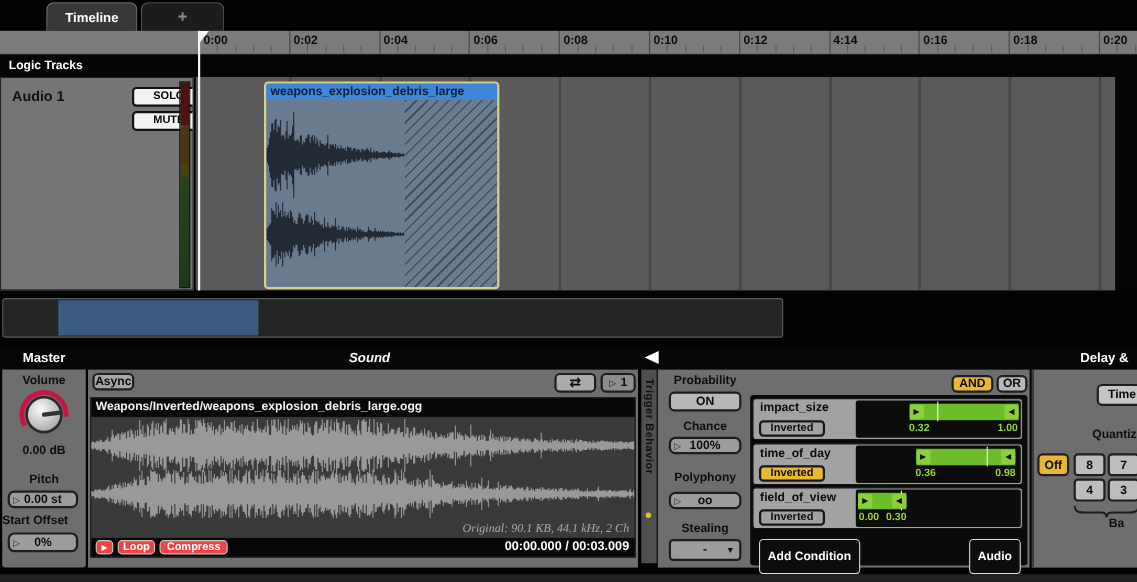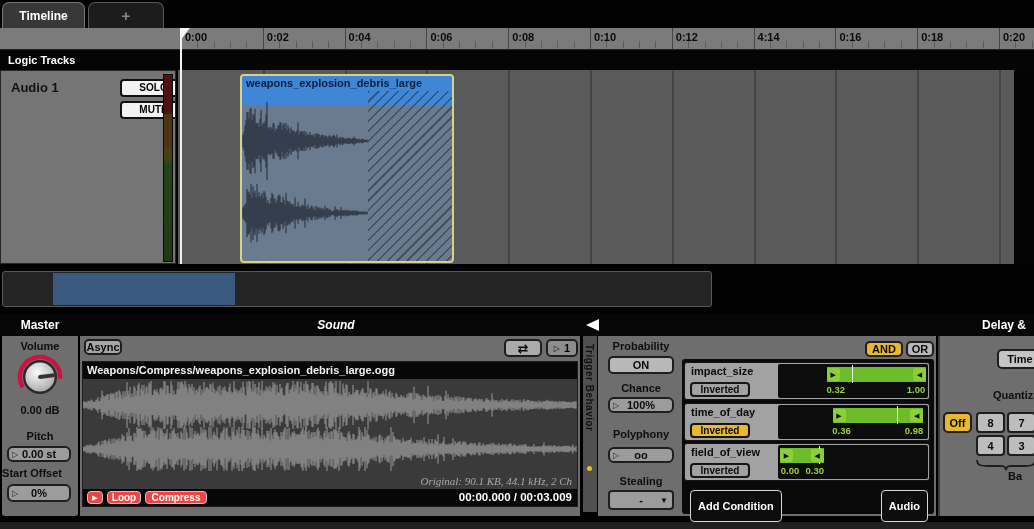--- a/index.html
+++ b/index.html
@@ -3,21 +3,21 @@
 <meta charset="utf-8">
 <style>
   * { margin:0; padding:0; box-sizing:border-box; }
   html,body { background:#000; }
   body { font-family:"Liberation Sans","DejaVu Sans",sans-serif; }
   #app { position:relative; width:1034px; height:529px; background:#020202; overflow:hidden; }
   .abs { position:absolute; }
 
   
   .tab { position:absolute; top:2px; height:26px; border-radius:7px 7px 0 0; text-align:center;
-         line-height:26px; font-size:12px; font-weight:bold; }
+         line-height:26px; font-size:12px; font-weight:bold;margin-left:40px; }
   .tab-active { left:2px; width:83px; background:#383838; border:1px solid #777; border-bottom:none; color:#fff; }
   .tab-plus { left:88px; width:76px; background:#1c1c1c; border:1px solid #5a5a5a; border-bottom:none; color:#8a8a8a; font-size:15px; }
 
   
   #ruler { position:absolute; left:0; top:28px; width:1034px; height:22px; background:#7b7b7b; border-bottom:1px solid #222; overflow:hidden; }
   .ruler-label { position:absolute; top:3px; font-size:11px; font-weight:bold; color:#0a0a0a; }
   .ruler-major { position:absolute; top:0; width:1px; height:22px; background:#474747; }
   .ruler-minor { position:absolute; bottom:1px; width:1px; height:7px; background:#5d5d5d; }
   #playhead-flag { position:absolute; left:180px; top:28px; width:10px; height:13px; background:#f5f5f5;
                    clip-path:polygon(0 0,100% 0,0 100%); z-index:9; }
@@ -33,21 +33,21 @@
             border-radius:4px; font-size:10px; font-weight:bold; color:#000; text-align:center; line-height:14px; }
   #meter { position:absolute; left:162px; top:3px; width:10px; height:188px; border:1px solid #0a0a0a;
            background:linear-gradient(#4d1313 0%,#4d1313 21%,#4d3413 21%,#4d3413 40%,#45430f 40%,#45430f 46%,#25441a 46%,#1e3a15 100%); }
   #track-lane { position:absolute; left:178px; top:0; width:836px; height:194px; background:#5a5a5a; overflow:hidden; }
   .grid-line { position:absolute; top:0; width:2px; height:194px; background:#454545; }
   #right-strip { position:absolute; left:1014px; top:0; width:20px; height:194px; background:#040404; }
 
   
   #clip { position:absolute; left:62px; top:4px; width:214px; height:189px; border:2px solid #d6d28c; border-radius:4px;
           background:#6b7b8f; overflow:hidden; z-index:3; }
-  #clip-title { height:29px; background:#3f86d6; color:#0c1f3d; font-size:11px; font-weight:bold; line-height:15px; padding-left:4px;
+  #clip-title { height:15px; background:#3f86d6; color:#0c1f3d; font-size:11px; font-weight:bold; line-height:15px; padding-left:4px;
                 white-space:nowrap; overflow:hidden; }
   #clip-hatch { position:absolute; left:126px; top:15px; right:0; bottom:0;
                 background:repeating-linear-gradient(135deg, rgba(22,28,38,0.45) 0 1.5px, transparent 1.5px 7px); }
 
   
   #overview { position:absolute; left:2px; top:271px; width:710px; height:36px; background:#242424; border:1px solid #5a5a5a; border-radius:3px; }
   #overview-viewport { position:absolute; left:50px; top:1px; width:182px; height:32px; background:#3b5a80; }
 
   
   #bp-header { position:absolute; left:0; top:314px; width:1034px; height:22px; background:#060606; color:#fff; }
@@ -259,21 +259,21 @@
     <div class="push-btn" style="left:4px; top:3px; width:38px; height:16px; background:#a6a6a6;">Async</div>
     <div class="push-btn" style="left:424px; top:3px; width:38px; height:18px; background:#ababab; font-size:13px;">
       <span>⇄</span>
     </div>
     <div class="push-btn" style="left:466px; top:3px; width:32px; height:18px; background:#8e8e8e;">
       <span style="font-size:8px; margin-right:4px;">▷</span>
       <span>1</span>
     </div>
 
     <div id="wave-box">
-      <div id="wave-title">Weapons/Compress/weapons_explosion_debris_large.ogg</div>
+      <div id="wave-title">Weapons/Inverted/weapons_explosion_debris_large.ogg</div>
       <svg id="sound-wave" class="abs" style="left:0; top:17px;" width="494" height="95" viewBox="0 0 494 95">
           <path d="M0,23.4V28.6M1,22.3V29.7M2,22.7V29.3M3,23.6V28.4M4,23.1V28.9M5,21.7V30.3M6,21.9V30.1M7,22.6V29.4M8,20.5V31.5M9,21.1V30.9M10,22.7V29.3M11,22.8V29.2M12,22.7V29.3M13,21.0V31.0M14,20.3V31.7M15,18.2V33.8M16,22.1V29.9M17,22.2V29.8M18,18.7V33.3M19,11.6V40.4M20,16.3V35.7M21,19.1V32.9M22,17.0V35.0M23,17.1V34.9M24,15.2V36.8M25,15.0V37.0M26,20.8V31.2M27,15.5V36.5M28,13.9V38.1M29,15.9V36.1M30,14.3V37.7M31,14.4V37.6M32,19.7V32.3M33,13.0V39.0M34,12.5V39.5M35,18.6V33.4M36,11.0V41.0M37,12.5V39.5M38,15.6V36.4M39,19.4V32.6M40,12.4V39.6M41,17.6V34.4M42,12.0V40.0M43,17.3V34.7M44,3.0V49.0M45,11.5V40.5M46,15.5V36.5M47,7.8V44.2M48,18.3V33.7M49,14.3V37.7M50,18.0V34.0M51,7.0V45.0M52,8.7V43.3M53,17.2V34.8M54,11.7V40.3M55,5.9V46.1M56,3.8V48.2M57,16.8V35.2M58,10.1V41.9M59,6.0V46.0M60,11.8V40.2M61,5.6V46.4M62,15.5V36.5M63,8.8V43.2M64,7.2V44.8M65,14.3V37.7M66,3.7V48.3M67,5.4V46.6M68,2.0V50.0M69,15.8V36.2M70,16.2V35.8M71,11.5V40.5M72,10.2V41.8M73,13.1V38.9M74,10.6V41.4M75,13.7V38.3M76,16.0V36.0M77,9.7V42.3M78,8.7V43.3M79,11.5V40.5M80,9.7V42.3M81,2.0V50.0M82,2.5V49.5M83,15.1V36.9M84,6.4V45.6M85,6.8V45.2M86,14.2V37.8M87,14.4V37.6M88,2.0V50.0M89,6.2V45.8M90,16.3V35.7M91,11.6V40.4M92,15.3V36.7M93,15.5V36.5M94,10.8V41.2M95,2.7V49.3M96,10.2V41.8M97,2.9V49.1M98,4.0V48.0M99,2.6V49.4M100,5.3V46.7M101,8.3V43.7M102,2.0V50.0M103,5.6V46.4M104,9.3V42.7M105,13.6V38.4M106,4.9V47.1M107,7.5V44.5M108,9.4V42.6M109,5.2V46.8M110,12.1V39.9M111,8.3V43.7M112,15.9V36.1M113,11.4V40.6M114,10.7V41.3M115,13.2V38.8M116,8.1V43.9M117,6.6V45.4M118,16.5V35.5M119,10.3V41.7M120,13.9V38.1M121,3.0V49.0M122,11.9V40.1M123,9.0V43.0M124,7.9V44.1M125,9.4V42.6M126,11.0V41.0M127,4.5V47.5M128,5.4V46.6M129,12.8V39.2M130,3.5V48.5M131,9.5V42.5M132,14.4V37.6M133,11.3V40.7M134,12.5V39.5M135,7.6V44.4M136,14.5V37.5M137,6.4V45.6M138,16.3V35.7M139,11.2V40.8M140,8.6V43.4M141,10.8V41.2M142,7.4V44.6M143,12.0V40.0M144,12.8V39.2M145,13.3V38.7M146,8.2V43.8M147,4.4V47.6M148,12.3V39.7M149,14.7V37.3M150,13.1V38.9M151,2.0V50.0M152,9.6V42.4M153,12.4V39.6M154,10.5V41.5M155,14.5V37.5M156,11.6V40.4M157,11.3V40.7M158,8.4V43.6M159,13.9V38.1M160,2.8V49.2M161,8.0V44.0M162,16.2V35.8M163,16.4V35.6M164,2.7V49.3M165,7.8V44.2M166,2.0V50.0M167,2.9V49.1M168,9.8V42.2M169,13.2V38.8M170,2.0V50.0M171,12.1V39.9M172,5.0V47.0M173,8.5V43.5M174,15.4V36.6M175,8.0V44.0M176,3.1V48.9M177,16.5V35.5M178,10.4V41.6M179,2.0V50.0M180,13.6V38.4M181,11.2V40.8M182,12.5V39.5M183,7.4V44.6M184,10.8V41.2M185,7.9V44.1M186,11.6V40.4M187,6.7V45.3M188,12.7V39.3M189,8.9V43.1M190,3.0V49.0M191,6.1V45.9M192,4.2V47.8M193,16.0V36.0M194,6.1V45.9M195,13.2V38.8M196,14.0V38.0M197,5.0V47.0M198,9.8V42.2M199,8.7V43.3M200,15.2V36.8M201,16.9V35.1M202,16.2V35.8M203,6.8V45.2M204,4.1V47.9M205,3.9V48.1M206,14.6V37.4M207,10.8V41.2M208,10.2V41.8M209,7.4V44.6M210,2.0V50.0M211,12.6V39.4M212,5.5V46.5M213,9.9V42.1M214,3.1V48.9M215,2.3V49.7M216,15.1V36.9M217,8.4V43.6M218,2.7V49.3M219,11.7V40.3M220,12.3V39.7M221,4.5V47.5M222,13.2V38.8M223,2.0V50.0M224,5.1V46.9M225,5.5V46.5M226,11.6V40.4M227,14.1V37.9M228,9.9V42.1M229,4.0V48.0M230,4.0V48.0M231,15.3V36.7M232,7.2V44.8M233,16.4V35.6M234,6.4V45.6M235,6.8V45.2M236,9.9V42.1M237,13.3V38.7M238,12.1V39.9M239,15.1V36.9M240,12.3V39.7M241,16.7V35.3M242,7.0V45.0M243,2.5V49.5M244,12.3V39.7M245,16.1V35.9M246,4.0V48.0M247,2.8V49.2M248,2.0V50.0M249,4.6V47.4M250,3.8V48.2M251,13.7V38.3M252,9.0V43.0M253,2.0V50.0M254,14.1V37.9M255,13.8V38.2M256,16.2V35.8M257,2.0V50.0M258,15.0V37.0M259,16.7V35.3M260,4.6V47.4M261,9.1V42.9M262,13.9V38.1M263,5.3V46.7M264,6.0V46.0M265,17.3V34.7M266,12.8V39.2M267,14.8V37.2M268,16.0V36.0M269,15.4V36.6M270,6.0V46.0M271,14.8V37.2M272,13.0V39.0M273,10.8V41.2M274,11.0V41.0M275,11.2V40.8M276,15.8V36.2M277,14.9V37.1M278,12.3V39.7M279,10.1V41.9M280,9.4V42.6M281,14.3V37.7M282,13.8V38.2M283,13.8V38.2M284,18.2V33.8M285,2.0V50.0M286,15.4V36.6M287,9.1V42.9M288,10.4V41.6M289,18.9V33.1M290,14.2V37.8M291,12.8V39.2M292,16.9V35.1M293,9.3V42.7M294,9.8V42.2M295,16.8V35.2M296,14.7V37.3M297,16.2V35.8M298,15.1V36.9M299,14.9V37.1M300,12.2V39.8M301,14.7V37.3M302,17.2V34.8M303,10.5V41.5M304,15.7V36.3M305,18.0V34.0M306,13.1V38.9M307,11.9V40.1M308,19.2V32.8M309,13.9V38.1M310,17.6V34.4M311,18.6V33.4M312,20.3V31.7M313,13.8V38.2M314,15.3V36.7M315,18.8V33.2M316,17.8V34.2M317,18.2V33.8M318,15.7V36.3M319,17.2V34.8M320,18.9V33.1M321,16.9V35.1M322,19.2V32.8M323,18.7V33.3M324,15.1V36.9M325,18.1V33.9M326,13.9V38.1M327,14.9V37.1M328,13.5V38.5M329,14.2V37.8M330,20.5V31.5M331,7.8V44.2M332,19.9V32.1M333,14.0V38.0M334,15.9V36.1M335,14.2V37.8M336,17.2V34.8M337,16.2V35.8M338,17.8V34.2M339,21.2V30.8M340,15.5V36.5M341,16.8V35.2M342,17.3V34.7M343,18.3V33.7M344,19.4V32.6M345,7.0V45.0M346,17.5V34.5M347,16.5V35.5M348,17.9V34.1M349,18.7V33.3M350,16.9V35.1M351,21.8V30.2M352,17.8V34.2M353,16.6V35.4M354,20.9V31.1M355,16.0V36.0M356,20.6V31.4M357,16.6V35.4M358,18.1V33.9M359,21.6V30.4M360,22.0V30.0M361,21.7V30.3M362,17.1V34.9M363,11.6V40.4M364,20.1V31.9M365,15.4V36.6M366,18.9V33.1M367,20.7V31.3M368,18.0V34.0M369,20.8V31.2M370,18.5V33.5M371,22.2V29.8M372,17.6V34.4M373,19.4V32.6M374,17.4V34.6M375,22.3V29.7M376,17.6V34.4M377,22.0V30.0M378,18.2V33.8M379,20.8V31.2M380,18.1V33.9M381,18.5V33.5M382,22.1V29.9M383,20.7V31.3M384,19.3V32.7M385,19.4V32.6M386,18.6V33.4M387,20.0V32.0M388,19.0V33.0M389,21.7V30.3M390,22.3V29.7M391,20.0V32.0M392,20.6V31.4M393,19.0V33.0M394,20.6V31.4M395,21.8V30.2M396,20.1V31.9M397,19.7V32.3M398,21.4V30.6M399,20.0V32.0M400,22.5V29.5M401,23.0V29.0M402,21.8V30.2M403,19.3V32.7M404,19.3V32.7M405,21.0V31.0M406,20.6V31.4M407,22.5V29.5M408,21.5V30.5M409,14.3V37.7M410,20.3V31.7M411,22.6V29.4M412,21.1V30.9M413,21.9V30.1M414,21.0V31.0M415,22.7V29.3M416,23.2V28.8M417,20.9V31.1M418,23.3V28.7M419,19.9V32.1M420,21.9V30.1M421,21.1V30.9M422,21.9V30.1M423,20.8V31.2M424,20.0V32.0M425,22.4V29.6M426,22.0V30.0M427,23.3V28.7M428,21.4V30.6M429,20.2V31.8M430,23.0V29.0M431,20.5V31.5M432,22.8V29.2M433,21.1V30.9M434,21.5V30.5M435,21.2V30.8M436,23.0V29.0M437,20.5V31.5M438,23.4V28.6M439,23.6V28.4M440,21.5V30.5M441,19.9V32.1M442,22.5V29.5M443,22.2V29.8M444,20.8V31.2M445,21.1V30.9M446,21.0V31.0M447,22.6V29.4M448,21.8V30.2M449,22.0V30.0M450,21.8V30.2M451,22.5V29.5M452,23.6V28.4M453,22.0V30.0M454,22.7V29.3M455,24.0V28.0M456,21.4V30.6M457,23.3V28.7M458,22.3V29.7M459,23.7V28.3M460,22.3V29.7M461,22.0V30.0M462,22.8V29.2M463,21.8V30.2M464,20.7V31.3M465,21.8V30.2M466,21.9V30.1M467,21.9V30.1M468,22.8V29.2M469,21.7V30.3M470,22.5V29.5M471,22.3V29.7M472,23.1V28.9M473,21.9V30.1M474,23.6V28.4M475,23.2V28.8M476,21.9V30.1M477,23.7V28.3M478,22.1V29.9M479,23.1V28.9M480,22.3V29.7M481,22.2V29.8M482,22.3V29.7M483,23.1V28.9M484,23.1V28.9M485,23.2V28.8M486,22.9V29.1M487,22.7V29.3M488,24.2V27.8M489,23.1V28.9M490,22.8V29.2M491,22.5V29.5M492,22.4V29.6M493,22.4V29.6M0,67.7V72.3M1,67.7V72.3M2,68.2V71.8M3,66.7V73.3M4,65.7V74.3M5,67.0V73.0M6,65.8V74.2M7,66.3V73.7M8,65.3V74.7M9,66.5V73.5M10,67.3V72.7M11,66.3V73.7M12,66.8V73.2M13,65.9V74.1M14,65.4V74.6M15,63.7V76.3M16,62.3V77.7M17,66.7V73.3M18,65.7V74.3M19,61.9V78.1M20,65.3V74.7M21,61.6V78.4M22,60.8V79.2M23,61.7V78.3M24,64.7V75.3M25,61.9V78.1M26,59.8V80.2M27,62.5V77.5M28,65.1V74.9M29,59.7V80.3M30,64.0V76.0M31,59.3V80.7M32,63.5V76.5M33,60.6V79.4M34,60.1V79.9M35,61.5V78.5M36,59.0V81.0M37,62.9V77.1M38,60.2V79.8M39,55.2V84.8M40,57.9V82.1M41,56.8V83.2M42,62.6V77.4M43,61.8V78.2M44,53.2V86.8M45,57.3V82.7M46,49.0V91.0M47,57.4V82.6M48,56.2V83.8M49,61.8V78.2M50,62.2V77.8M51,53.9V86.1M52,54.3V85.7M53,58.0V82.0M54,48.0V92.0M55,49.6V90.4M56,50.1V89.9M57,49.4V90.6M58,49.2V90.8M59,52.0V88.0M60,51.5V88.5M61,59.2V80.8M62,52.1V87.9M63,55.9V84.1M64,58.5V81.5M65,56.6V83.4M66,54.9V85.1M67,55.4V84.6M68,50.3V89.7M69,51.7V88.3M70,48.4V91.6M71,50.8V89.2M72,52.3V87.7M73,59.3V80.7M74,51.9V88.1M75,48.0V92.0M76,60.8V79.2M77,48.9V91.1M78,51.1V88.9M79,49.6V90.4M80,53.7V86.3M81,57.1V82.9M82,54.2V85.8M83,55.1V84.9M84,50.1V89.9M85,61.4V78.6M86,59.6V80.4M87,54.2V85.8M88,59.9V80.1M89,51.5V88.5M90,51.8V88.2M91,49.3V90.7M92,54.5V85.5M93,54.9V85.1M94,58.1V81.9M95,53.8V86.2M96,59.5V80.5M97,59.8V80.2M98,52.3V87.7M99,54.0V86.0M100,60.5V79.5M101,48.4V91.6M102,60.7V79.3M103,49.7V90.3M104,53.5V86.5M105,59.4V80.6M106,59.1V80.9M107,48.0V92.0M108,58.6V81.4M109,48.9V91.1M110,59.9V80.1M111,55.0V85.0M112,51.9V88.1M113,56.3V83.7M114,54.5V85.5M115,53.9V86.1M116,56.7V83.3M117,55.5V84.5M118,48.0V92.0M119,54.0V86.0M120,49.9V90.1M121,53.7V86.3M122,50.3V89.7M123,51.6V88.4M124,58.5V81.5M125,61.1V78.9M126,48.0V92.0M127,59.3V80.7M128,48.2V91.8M129,60.5V79.5M130,56.2V83.8M131,52.5V87.5M132,55.4V84.6M133,57.8V82.2M134,48.6V91.4M135,58.6V81.4M136,60.6V79.4M137,58.8V81.2M138,53.7V86.3M139,53.8V86.2M140,51.5V88.5M141,48.2V91.8M142,60.6V79.4M143,49.8V90.2M144,48.2V91.8M145,56.3V83.7M146,59.3V80.7M147,57.4V82.6M148,61.1V78.9M149,48.4V91.6M150,53.2V86.8M151,50.3V89.7M152,56.6V83.4M153,56.4V83.6M154,50.5V89.5M155,54.2V85.8M156,48.0V92.0M157,59.2V80.8M158,54.3V85.7M159,48.0V92.0M160,51.1V88.9M161,50.6V89.4M162,56.3V83.7M163,58.1V81.9M164,51.1V88.9M165,60.8V79.2M166,52.0V88.0M167,56.8V83.2M168,60.1V79.9M169,53.6V86.4M170,49.4V90.6M171,48.6V91.4M172,48.0V92.0M173,54.1V85.9M174,55.7V84.3M175,50.6V89.4M176,55.3V84.7M177,60.1V79.9M178,57.4V82.6M179,48.9V91.1M180,60.1V79.9M181,55.8V84.2M182,57.8V82.2M183,59.7V80.3M184,51.7V88.3M185,54.3V85.7M186,51.8V88.2M187,61.6V78.4M188,49.0V91.0M189,55.5V84.5M190,60.1V79.9M191,53.4V86.6M192,50.1V89.9M193,52.9V87.1M194,53.6V86.4M195,56.7V83.3M196,57.6V82.4M197,60.8V79.2M198,53.0V87.0M199,57.2V82.8M200,53.2V86.8M201,50.3V89.7M202,48.2V91.8M203,60.2V79.8M204,49.5V90.5M205,60.9V79.1M206,49.0V91.0M207,56.5V83.5M208,58.5V81.5M209,53.3V86.7M210,54.2V85.8M211,52.1V87.9M212,54.4V85.6M213,57.4V82.6M214,55.0V85.0M215,56.0V84.0M216,55.0V85.0M217,56.2V83.8M218,52.6V87.4M219,50.6V89.4M220,48.1V91.9M221,55.4V84.6M222,51.3V88.7M223,48.0V92.0M224,52.9V87.1M225,59.9V80.1M226,51.3V88.7M227,60.0V80.0M228,54.7V85.3M229,53.0V87.0M230,58.3V81.7M231,53.2V86.8M232,53.2V86.8M233,57.5V82.5M234,50.9V89.1M235,48.7V91.3M236,51.7V88.3M237,59.9V80.1M238,56.6V83.4M239,59.4V80.6M240,61.5V78.5M241,54.0V86.0M242,51.8V88.2M243,58.5V81.5M244,48.0V92.0M245,55.7V84.3M246,53.3V86.7M247,60.1V79.9M248,52.6V87.4M249,52.1V87.9M250,59.9V80.1M251,50.1V89.9M252,51.0V89.0M253,50.2V89.8M254,51.9V88.1M255,54.4V85.6M256,48.0V92.0M257,61.0V79.0M258,53.1V86.9M259,53.8V86.2M260,57.6V82.4M261,57.7V82.3M262,59.1V80.9M263,58.3V81.7M264,62.0V78.0M265,53.9V86.1M266,52.2V87.8M267,55.9V84.1M268,59.5V80.5M269,61.4V78.6M270,54.8V85.2M271,55.5V84.5M272,61.2V78.8M273,60.3V79.7M274,59.5V80.5M275,57.2V82.8M276,48.0V92.0M277,50.8V89.2M278,61.4V78.6M279,53.4V86.6M280,57.3V82.7M281,57.9V82.1M282,48.0V92.0M283,57.6V82.4M284,50.6V89.4M285,55.1V84.9M286,56.6V83.4M287,60.2V79.8M288,61.2V78.8M289,59.4V80.6M290,61.9V78.1M291,58.6V81.4M292,61.4V78.6M293,57.6V82.4M294,63.6V76.4M295,62.5V77.5M296,56.8V83.2M297,55.6V84.4M298,61.4V78.6M299,57.4V82.6M300,61.2V78.8M301,64.3V75.7M302,59.1V80.9M303,61.7V78.3M304,57.4V82.6M305,57.2V82.8M306,56.2V83.8M307,63.0V77.0M308,48.0V92.0M309,63.7V76.3M310,52.8V87.2M311,57.4V82.6M312,58.4V81.6M313,61.1V78.9M314,60.4V79.6M315,60.0V80.0M316,61.2V78.8M317,60.7V79.3M318,64.4V75.6M319,63.1V76.9M320,58.9V81.1M321,62.3V77.7M322,61.8V78.2M323,62.7V77.3M324,61.6V78.4M325,61.2V78.8M326,61.0V79.0M327,60.8V79.2M328,58.6V81.4M329,65.1V74.9M330,62.7V77.3M331,64.5V75.5M332,64.0V76.0M333,63.8V76.2M334,60.8V79.2M335,64.1V75.9M336,61.1V78.9M337,63.3V76.7M338,60.6V79.4M339,62.2V77.8M340,64.6V75.4M341,58.0V82.0M342,62.5V77.5M343,64.5V75.5M344,63.3V76.7M345,66.0V74.0M346,60.1V79.9M347,65.0V75.0M348,63.8V76.2M349,60.0V80.0M350,64.3V75.7M351,65.2V74.8M352,60.3V79.7M353,61.7V78.3M354,62.8V77.2M355,55.3V84.7M356,66.1V73.9M357,64.1V75.9M358,65.3V74.7M359,64.4V75.6M360,62.6V77.4M361,57.9V82.1M362,65.6V74.4M363,65.2V74.8M364,65.2V74.8M365,66.4V73.6M366,64.5V75.5M367,66.0V74.0M368,64.5V75.5M369,64.3V75.7M370,59.0V81.0M371,66.3V73.7M372,62.2V77.8M373,64.9V75.1M374,64.0V76.0M375,62.9V77.1M376,63.3V76.7M377,62.0V78.0M378,65.6V74.4M379,64.6V75.4M380,62.4V77.6M381,63.2V76.8M382,62.3V77.7M383,64.2V75.8M384,65.7V74.3M385,65.9V74.1M386,65.4V74.6M387,64.7V75.3M388,63.5V76.5M389,64.3V75.7M390,65.6V74.4M391,64.4V75.6M392,63.9V76.1M393,65.7V74.3M394,67.2V72.8M395,65.6V74.4M396,63.4V76.6M397,63.7V76.3M398,66.8V73.2M399,66.6V73.4M400,64.3V75.7M401,66.3V73.7M402,65.7V74.3M403,67.3V72.7M404,65.3V74.7M405,65.4V74.6M406,65.3V74.7M407,65.5V74.5M408,64.1V75.9M409,66.8V73.2M410,63.8V76.2M411,65.1V74.9M412,65.6V74.4M413,66.6V73.4M414,65.6V74.4M415,66.3V73.7M416,64.3V75.7M417,66.9V73.1M418,66.1V73.9M419,65.6V74.4M420,65.0V75.0M421,66.9V73.1M422,65.1V74.9M423,65.5V74.5M424,67.7V72.3M425,66.1V73.9M426,64.9V75.1M427,64.5V75.5M428,64.8V75.2M429,67.2V72.8M430,66.7V73.3M431,65.3V74.7M432,65.6V74.4M433,66.8V73.2M434,67.3V72.7M435,66.3V73.7M436,67.0V73.0M437,65.3V74.7M438,66.9V73.1M439,66.2V73.8M440,65.4V74.6M441,66.6V73.4M442,65.1V74.9M443,65.4V74.6M444,67.4V72.6M445,67.7V72.3M446,66.9V73.1M447,68.0V72.0M448,68.0V72.0M449,66.9V73.1M450,67.7V72.3M451,65.1V74.9M452,67.8V72.2M453,67.5V72.5M454,67.8V72.2M455,67.0V73.0M456,67.5V72.5M457,67.7V72.3M458,67.3V72.7M459,67.4V72.6M460,66.0V74.0M461,63.3V76.7M462,66.7V73.3M463,67.3V72.7M464,66.8V73.2M465,67.2V72.8M466,66.3V73.7M467,67.7V72.3M468,66.4V73.6M469,67.8V72.2M470,67.1V72.9M471,66.4V73.6M472,66.2V73.8M473,67.8V72.2M474,67.3V72.7M475,67.7V72.3M476,66.6V73.4M477,68.2V71.8M478,67.2V72.8M479,68.0V72.0M480,66.8V73.2M481,66.9V73.1M482,67.2V72.8M483,66.9V73.1M484,66.6V73.4M485,67.0V73.0M486,66.6V73.4M487,67.8V72.2M488,68.6V71.4M489,67.1V72.9M490,65.4V74.6M491,68.2V71.8M492,68.7V71.3M493,67.0V73.0" stroke="#999999" stroke-width="1"></path>
         </svg>
       <div id="orig-info">Original: 90.1 KB, 44.1 kHz, 2 Ch</div>
       <div id="wave-bar">
         <div class="dark-btn" style="left:4px; width:16px; font-size:7px;">
           <span>▶</span>
         </div>
         <div class="dark-btn" style="left:24px; width:34px;">Loop</div>
         <div class="dark-btn" style="left:62px; width:62px;">Compress</div>

